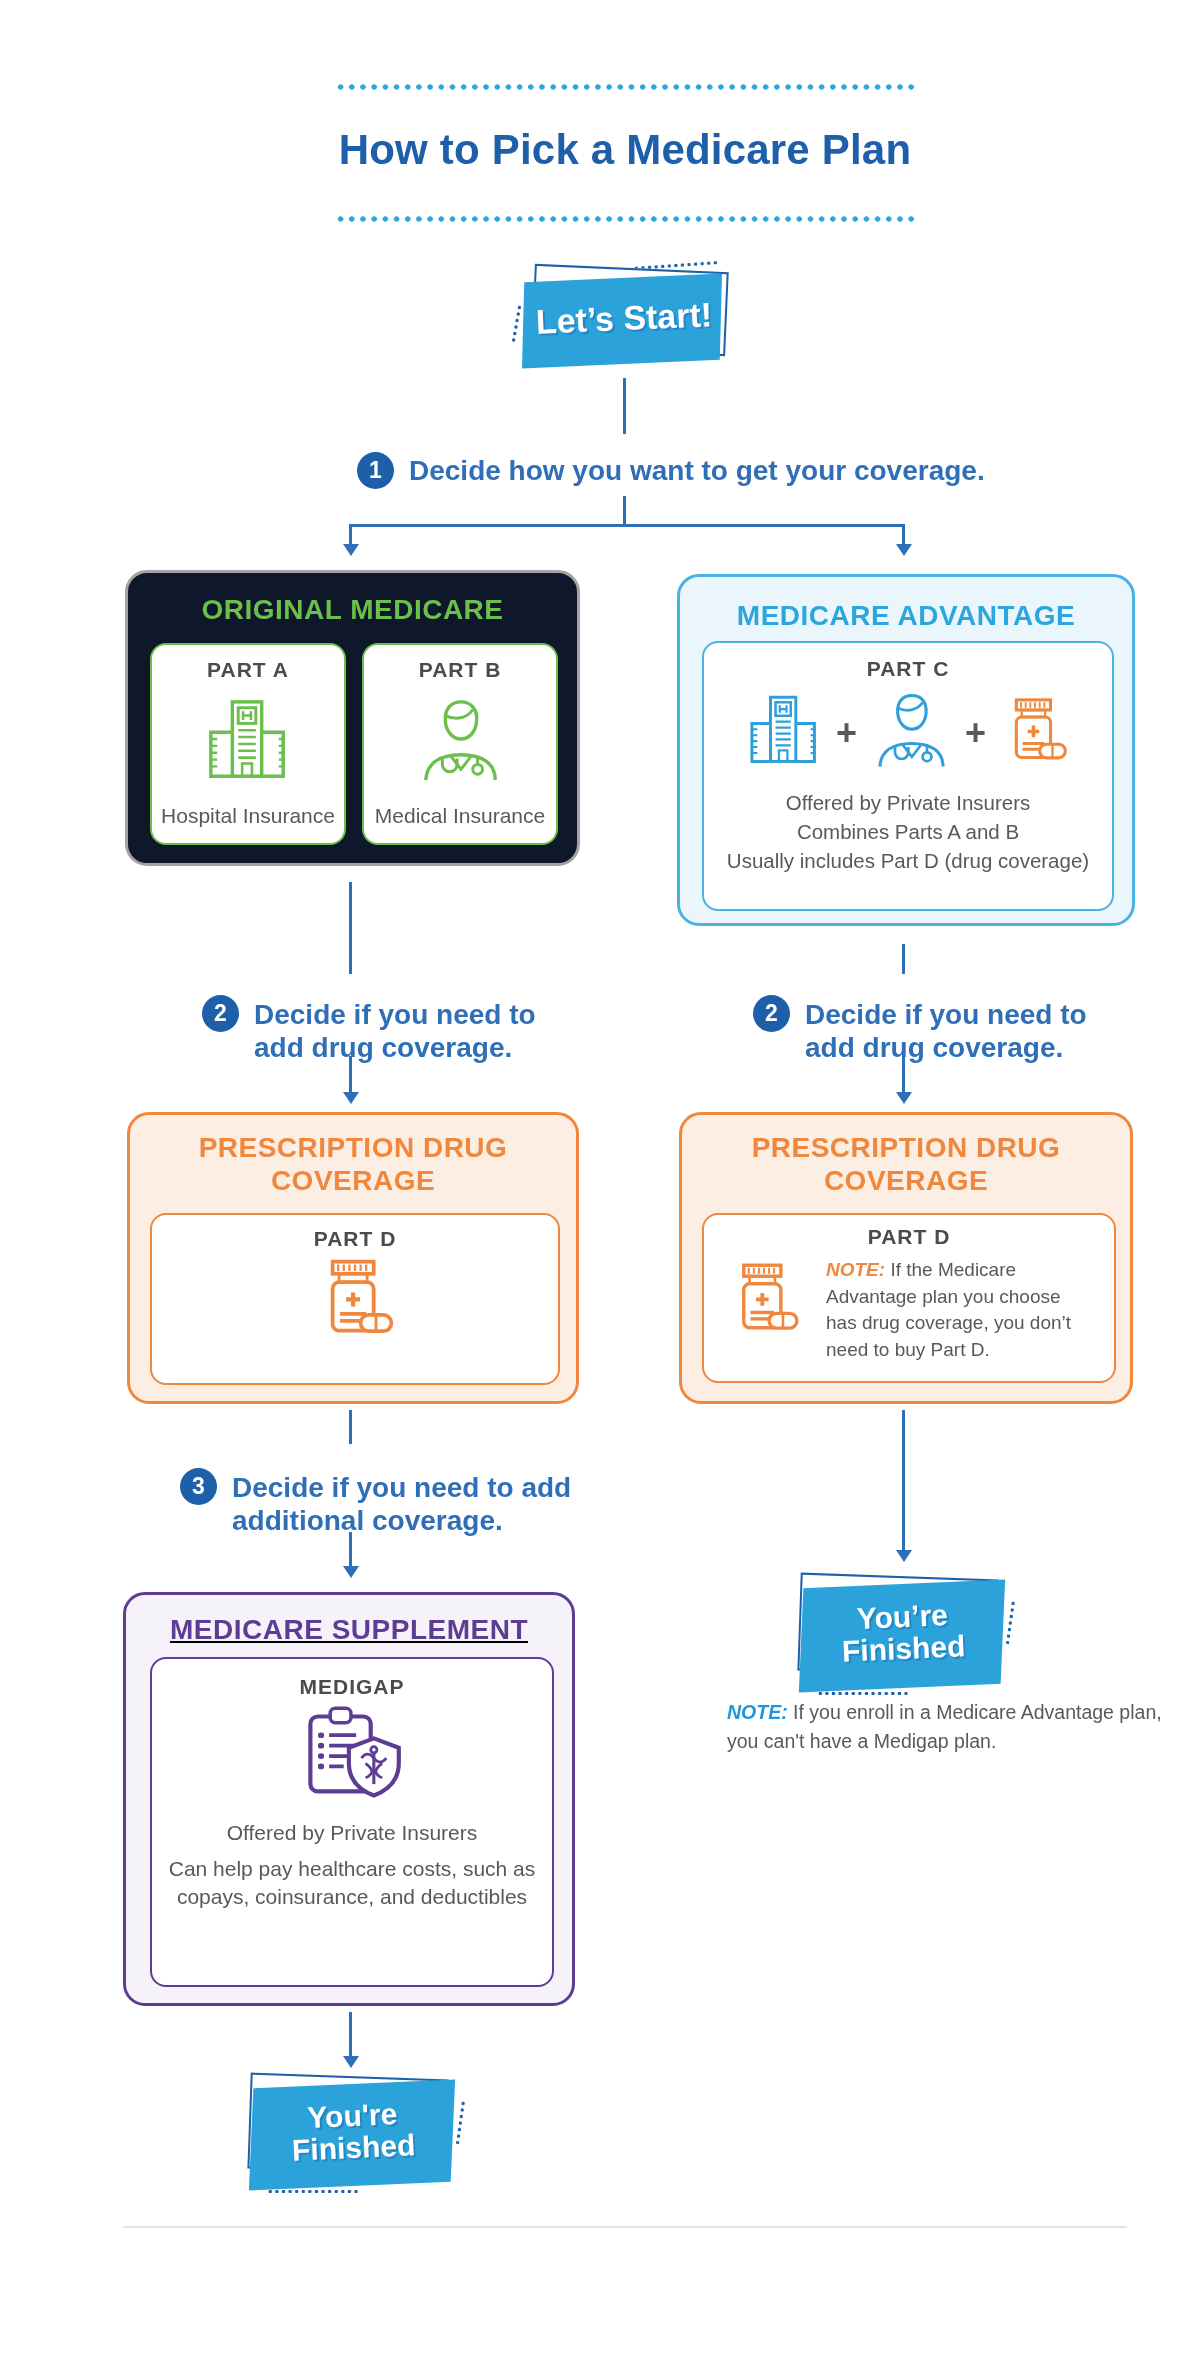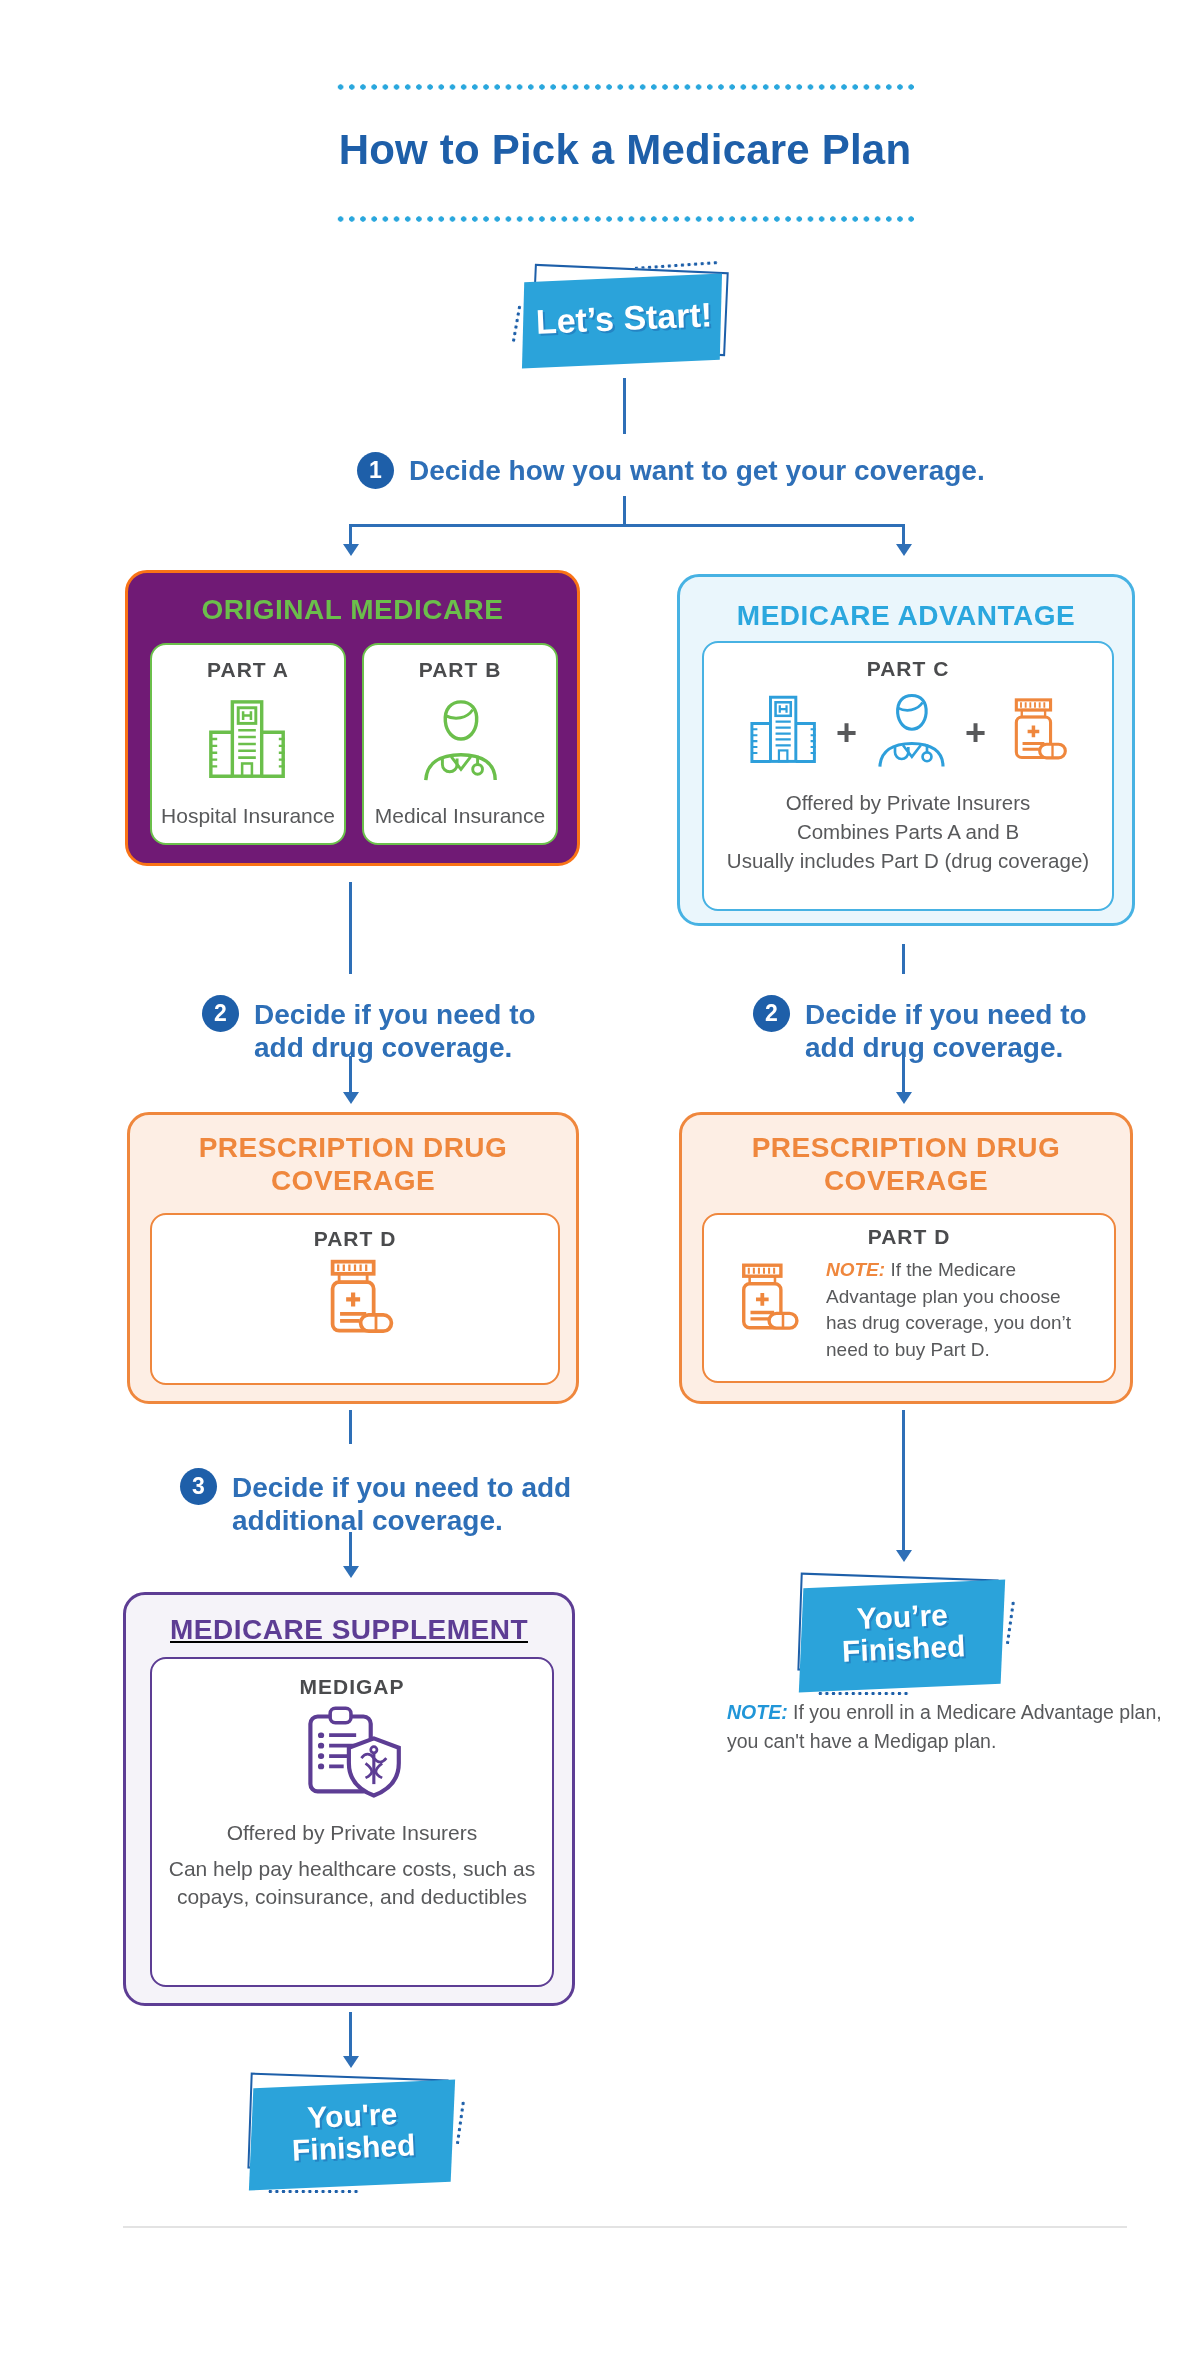--- a/index.html
+++ b/index.html
@@ -43,21 +43,21 @@
 
   
   .big-box{position:absolute;border-radius:22px;box-sizing:border-box;}
   .box-title{text-align:center;font-weight:bold;font-size:28px;letter-spacing:0.5px;line-height:1.18;}
   .inner-card{position:absolute;background:#fff;border-radius:16px;box-sizing:border-box;
               display:flex;flex-direction:column;align-items:center;}
   .part-title{font-size:21px;font-weight:bold;color:#4a4b4d;letter-spacing:1px;}
   .caption{font-size:21px;color:#58595b;}
   .gray-lines{color:#58595b;text-align:center;}
 
-  .om-box{border:3px solid #f97316;background:#701a75;}
+  .om-box{border:3px solid #a3a3a3;background:#0f172a;}
   .om-box .box-title{color:#6bbf4b;margin-top:20px;}
   .om-card{border:2.5px solid #6bbf4b;justify-content:space-between;padding:13px 6px 15px;}
 
   .ma-box{border:3px solid #47b2e3;background:#eaf6fc;}
   .ma-box .box-title{color:#2ba7de;margin-top:22px;}
   .ma-card{border:2.5px solid #47b2e3;}
   .icon-row{display:flex;align-items:center;gap:14px;margin-top:10px;}
   .plus{font-size:36px;font-weight:bold;color:#58595b;line-height:1;}
 
   .pdc-box{border:3px solid #ef873d;background:#fdeee4;}

